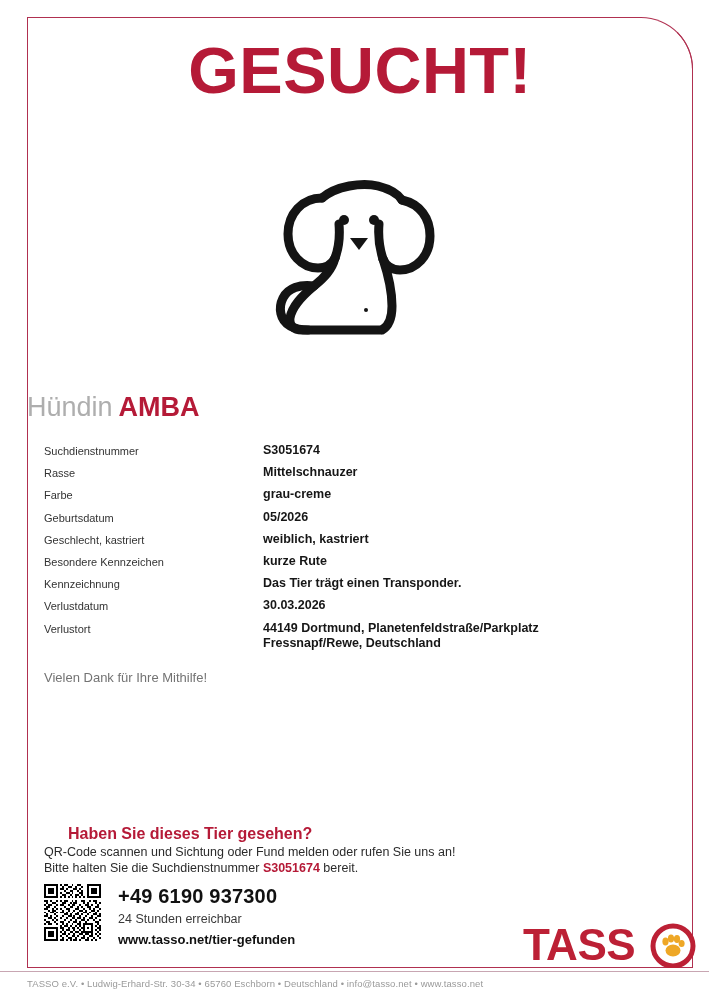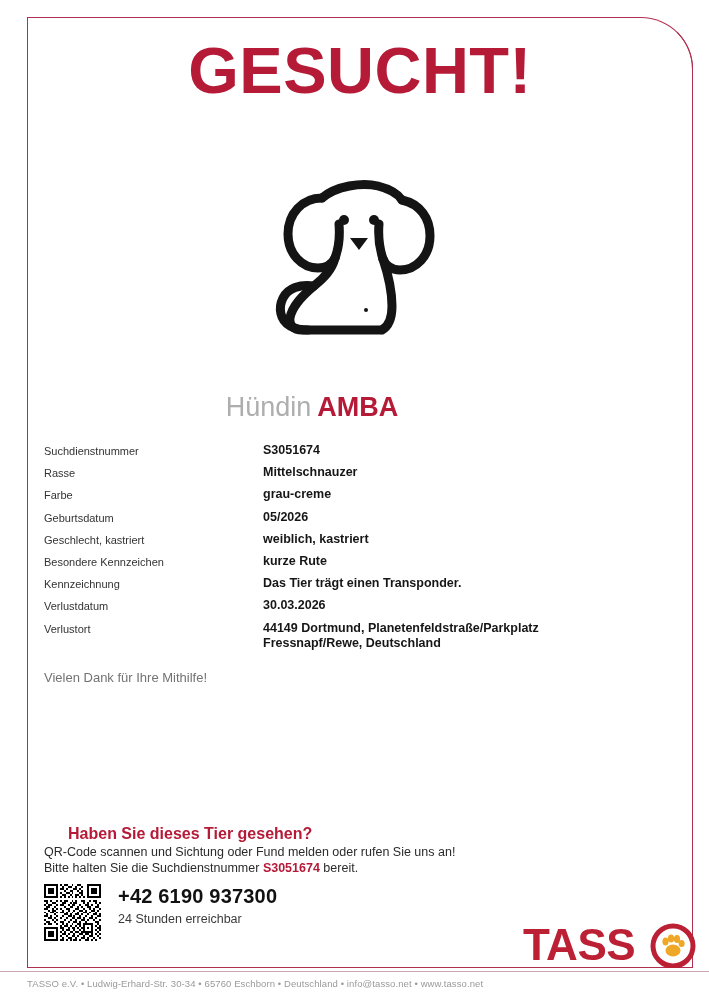--- a/index.html
+++ b/index.html
@@ -71,21 +71,21 @@
     width: 190px;
     height: 190px;
   }
 
   
   #name-line {
     position: absolute;
     left: 27px;
     top: 391px;
     width: 570px;
-    text-align: center;
+    text-align: left;
     font-size: 27px;
     line-height: 1.2;
     white-space: nowrap;
   }
   #name-line .species {
     color: #aeaeae;
     font-weight: normal;
   }
   #name-line .pet-name {
     color: #b51a37;
@@ -593,22 +593,23 @@
       <rect x="13" y="28" width="1" height="1"></rect>
         <rect x="15" y="28" width="2" height="1"></rect>
       <rect x="18" y="28" width="1" height="1"></rect>
         <rect x="21" y="28" width="2" height="1"></rect>
       <rect x="24" y="28" width="1" height="1"></rect>
         <rect x="26" y="28" width="1" height="1"></rect>
     </g>
   </svg>
 
   <div id="contact-text">
-    <div id="phone-number">+42 6190 937300</div>
+    <div id="phone-number">+49 6190 937300</div>
     <div id="availability">24 Stunden erreichbar</div>
+    <div id="website">www.tasso.net/tier-gefunden</div>
   </div>
 </div>
 
 <div id="tasso-logo">
   <svg viewBox="0 0 176 46" width="176" height="46" aria-hidden="true">
     <text x="0" y="38" font-family="Liberation Sans, sans-serif" font-size="44" font-weight="bold" letter-spacing="-0.5" fill="#bc2035">TASS</text>
 
     <circle cx="150" cy="24" r="20" fill="none" stroke="#bc2035" stroke-width="5"></circle>
     <g fill="#eea726">
       <ellipse cx="150" cy="28.5" rx="7.5" ry="6"></ellipse>

